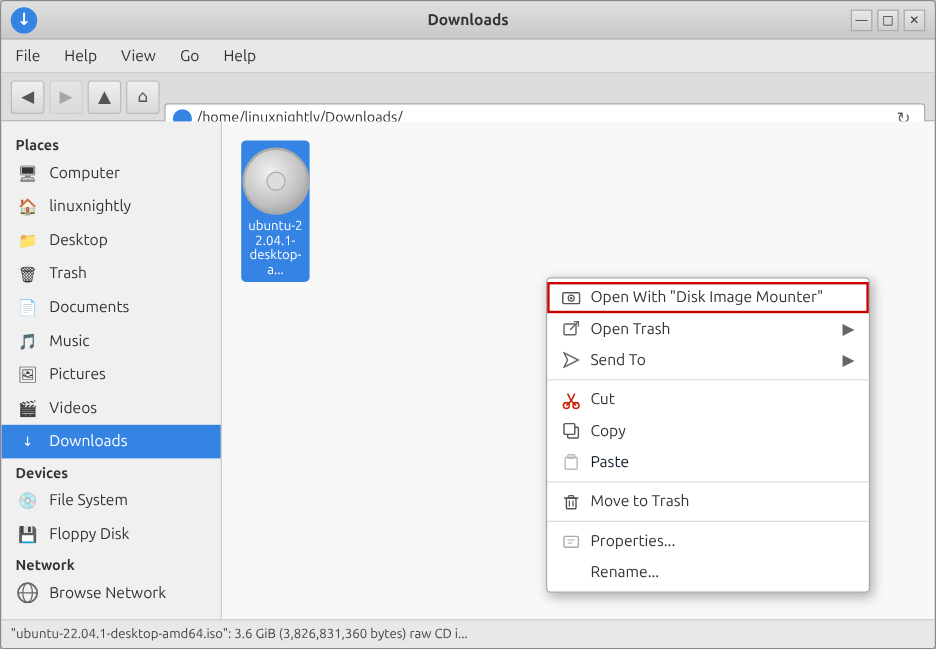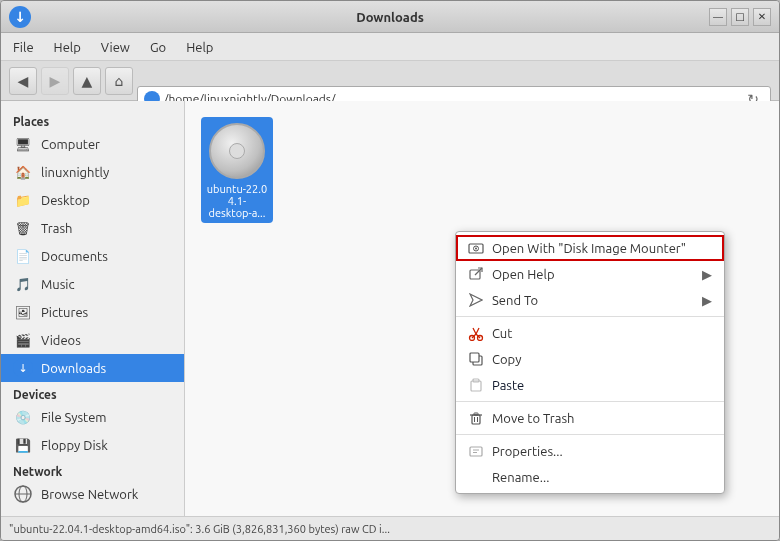--- a/index.html
+++ b/index.html
@@ -217,21 +217,21 @@
       display: flex;
       flex-wrap: wrap;
       gap: 12px;
       align-content: flex-start;
     }
 
     .file-item {
       display: flex;
       flex-direction: column;
       align-items: center;
-      width: 72px;
+      width: 57px;
       cursor: pointer;
       padding: 4px;
       border-radius: 4px;
     }
     .file-item.selected {
       background: #3584e4;
     }
     .file-item .file-icon {
       width: 60px;
       height: 60px;
@@ -473,21 +473,21 @@
         </div>
 
         <div class="ctx-item">
           <div class="ctx-icon">
             <svg width="14" height="14" viewBox="0 0 14 14">
                 <rect x="1" y="3" width="10" height="9" rx="1" fill="none" stroke="#666" stroke-width="1.2"></rect>
                 <polyline points="9,1 13,1 13,5" fill="none" stroke="#666" stroke-width="1.2"></polyline>
                 <line x1="6" y1="8" x2="13" y2="1" stroke="#666" stroke-width="1.2"></line>
               </svg>
           </div>
-          <span>Open Help</span>
+          <span>Open Trash</span>
           <span class="ctx-arrow">▶</span>
         </div>
 
         <div class="ctx-item">
           <div class="ctx-icon">
             <svg width="14" height="14" viewBox="0 0 14 14">
                 <path d="M1 1 L13 7 L1 13 L4 7 Z" fill="none" stroke="#666" stroke-width="1.2"></path>
               </svg>
           </div>
           <span>Send To</span>

